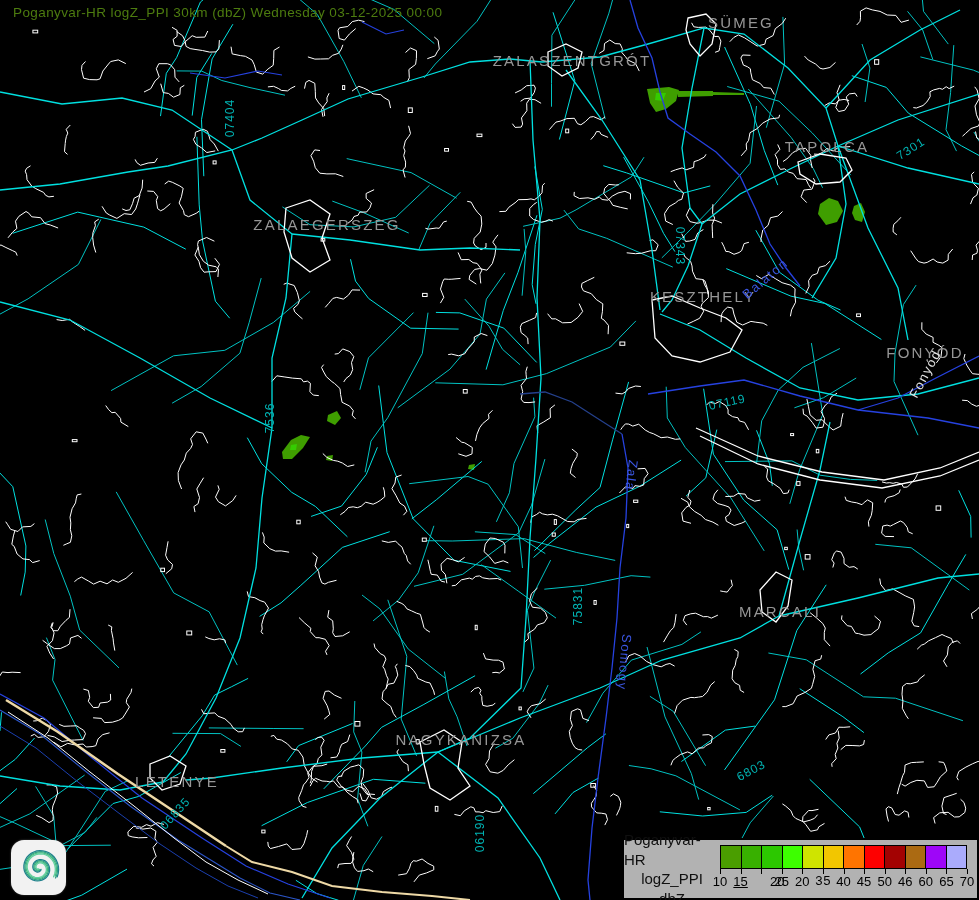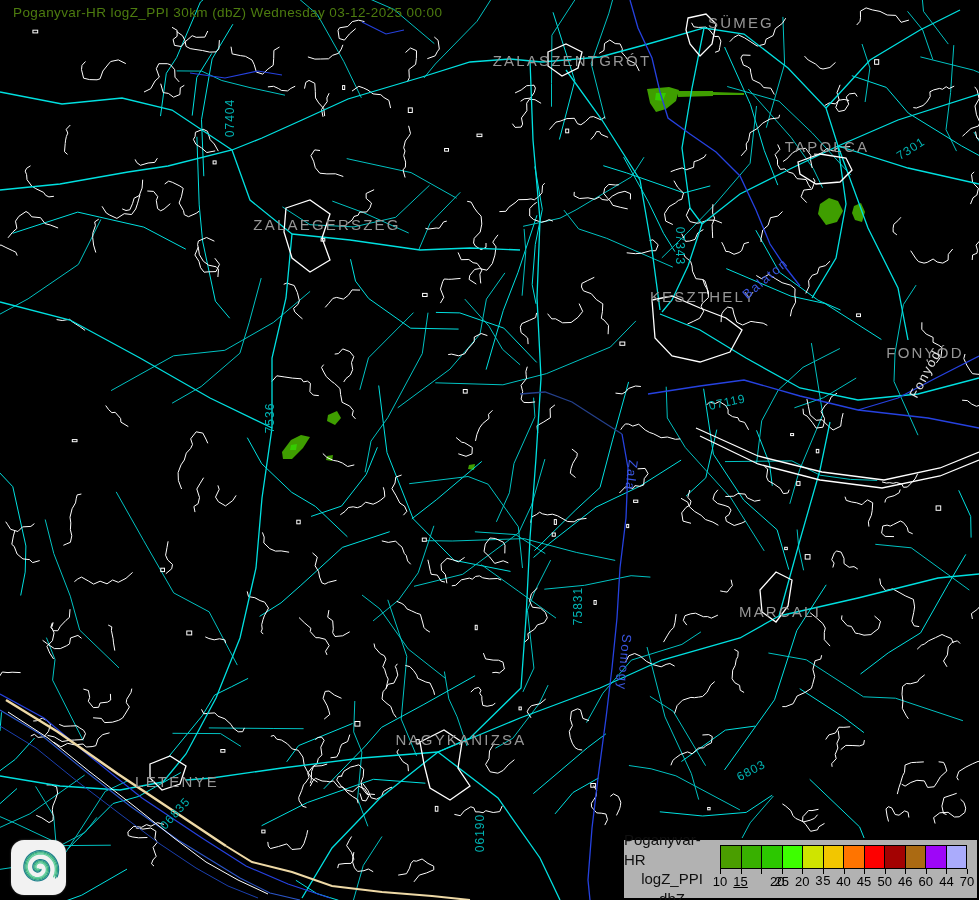--- a/index.html
+++ b/index.html
@@ -523,21 +523,21 @@
         <div class="legend-num" style="left: 50%; text-align: center;">40</div>
         <div class="legend-tick" style="left: 58.3333%;"></div>
         <div class="legend-num" style="left: 58.3333%;">45</div>
         <div class="legend-tick" style="left: 66.6667%;"></div>
         <div class="legend-num" style="left: 66.6667%;">50</div>
         <div class="legend-tick" style="left: 75%;"></div>
         <div class="legend-num" style="left: 75%;">46</div>
         <div class="legend-tick" style="left: 83.3333%;"></div>
         <div class="legend-num" style="left: 83.3333%;">60</div>
         <div class="legend-tick" style="left: 91.6667%;"></div>
-        <div class="legend-num" style="left: 91.6667%;">44</div>
+        <div class="legend-num" style="left: 91.6667%;">65</div>
         <div class="legend-tick" style="left: 100%;"></div>
         <div class="legend-num" style="left: 100%; text-align: center;">70</div>
       </div>
   </div>
 
   <div class="logo-btn">
     <svg id="logo-svg" width="46" height="46" viewBox="0 0 46 46">
         <path d="M25.0,24.3 L24.9,24.8 L24.7,25.4 L24.3,25.9 L23.8,26.3 L23.3,26.7 L22.6,26.9 L21.8,27.0 L21.0,27.0 L20.2,26.7 L19.3,26.3 L18.6,25.8 L17.9,25.0 L17.4,24.1 L17.0,23.1 L16.8,22.0 L16.9,20.8 L17.1,19.6 L17.6,18.5 L18.3,17.4 L19.3,16.4 L20.5,15.6 L21.8,15.0 L23.2,14.7 L24.8,14.6 L26.3,14.8 L27.9,15.3 L29.4,16.1 L30.7,17.2 L31.8,18.6 L32.7,20.2 L33.3,21.9 L33.6,23.8 L33.6,25.8 L33.1,27.7 L32.3,29.6 L31.2,31.4 L29.7,32.9 L27.9,34.2 L25.9,35.1 L23.7,35.7 L21.4,35.9 L19.0,35.6 L16.7,34.9 L14.5,33.8 L12.5,32.3 L10.8,30.4 L9.4,28.2 L8.4,25.7 L7.9,23.1 L7.9,20.3 L8.4,17.6 L9.4,14.9 L10.8,12.4 L12.8,10.2 L15.1,8.4 L17.8,7.0 L20.7,6.0 L23.8,5.6 L26.9,5.8 L30.0,6.5 L33.0,7.8 L35.8,9.7 L38.1,12.0 L40.1,14.8 L41.5,17.9 L42.4,21.3 L42.6,24.8 L42.2,28.4 L41.2,31.9 " fill="none" stroke="#1f7f8c" stroke-width="1.3" stroke-linecap="round"></path>
         <path d="M24.0,24.7 L23.7,25.0 L23.4,25.4 L22.9,25.7 L22.4,25.9 L21.8,26.0 L21.2,25.9 L20.5,25.8 L19.8,25.4 L19.2,24.9 L18.7,24.3 L18.3,23.5 L18.0,22.7 L17.9,21.7 L18.0,20.7 L18.2,19.7 L18.7,18.7 L19.4,17.8 L20.3,17.0 L21.4,16.4 L22.6,15.9 L23.9,15.7 L25.2,15.7 L26.6,16.0 L28.0,16.6 L29.2,17.4 L30.4,18.5 L31.3,19.8 L32.0,21.2 L32.4,22.9 L32.6,24.6 L32.4,26.4 L31.8,28.1 L31.0,29.8 L29.8,31.3 L28.3,32.6 L26.6,33.7 L24.7,34.4 L22.6,34.8 L20.4,34.7 L18.3,34.3 L16.2,33.5 L14.2,32.3 L12.5,30.7 L11.0,28.8 L9.9,26.7 L9.2,24.3 L9.0,21.8 L9.1,19.2 L9.8,16.7 L10.9,14.3 L12.5,12.1 L14.5,10.2 L16.8,8.6 L19.4,7.5 L22.3,6.8 L25.2,6.7 L28.2,7.1 L31.0,8.1 L33.7,9.6 L36.2,11.5 L38.2,13.9 L39.9,16.7 L41.0,19.8 L41.5,23.1 L41.4,26.4 L40.8,29.8 L39.5,33.0 " fill="none" stroke="#2f9e86" stroke-width="1.3" stroke-linecap="round"></path>
         <path d="M23.1,24.5 L22.8,24.7 L22.4,24.9 L22.0,25.0 L21.5,25.0 L21.0,24.9 L20.4,24.6 L20.0,24.2 L19.5,23.7 L19.2,23.1 L19.0,22.4 L18.9,21.6 L19.0,20.7 L19.3,19.9 L19.8,19.1 L20.4,18.3 L21.2,17.7 L22.1,17.2 L23.2,16.9 L24.3,16.8 L25.5,16.8 L26.7,17.2 L27.9,17.7 L28.9,18.5 L29.9,19.6 L30.6,20.8 L31.2,22.2 L31.4,23.6 L31.4,25.2 L31.1,26.8 L30.5,28.3 L29.6,29.8 L28.5,31.1 L27.0,32.2 L25.4,33.0 L23.6,33.5 L21.6,33.7 L19.7,33.5 L17.7,33.0 L15.9,32.1 L14.1,30.8 L12.7,29.3 L11.5,27.4 L10.6,25.3 L10.1,23.1 L10.1,20.7 L10.5,18.3 L11.3,16.0 L12.5,13.9 L14.1,11.9 L16.1,10.3 L18.4,9.0 L21.0,8.2 L23.7,7.8 L26.4,7.9 L29.2,8.6 L31.8,9.7 L34.2,11.3 L36.4,13.3 L38.1,15.8 L39.4,18.5 L40.2,21.5 L40.5,24.6 L40.1,27.8 L39.2,30.9 " fill="none" stroke="#46bb7f" stroke-width="1.3" stroke-linecap="round"></path>

